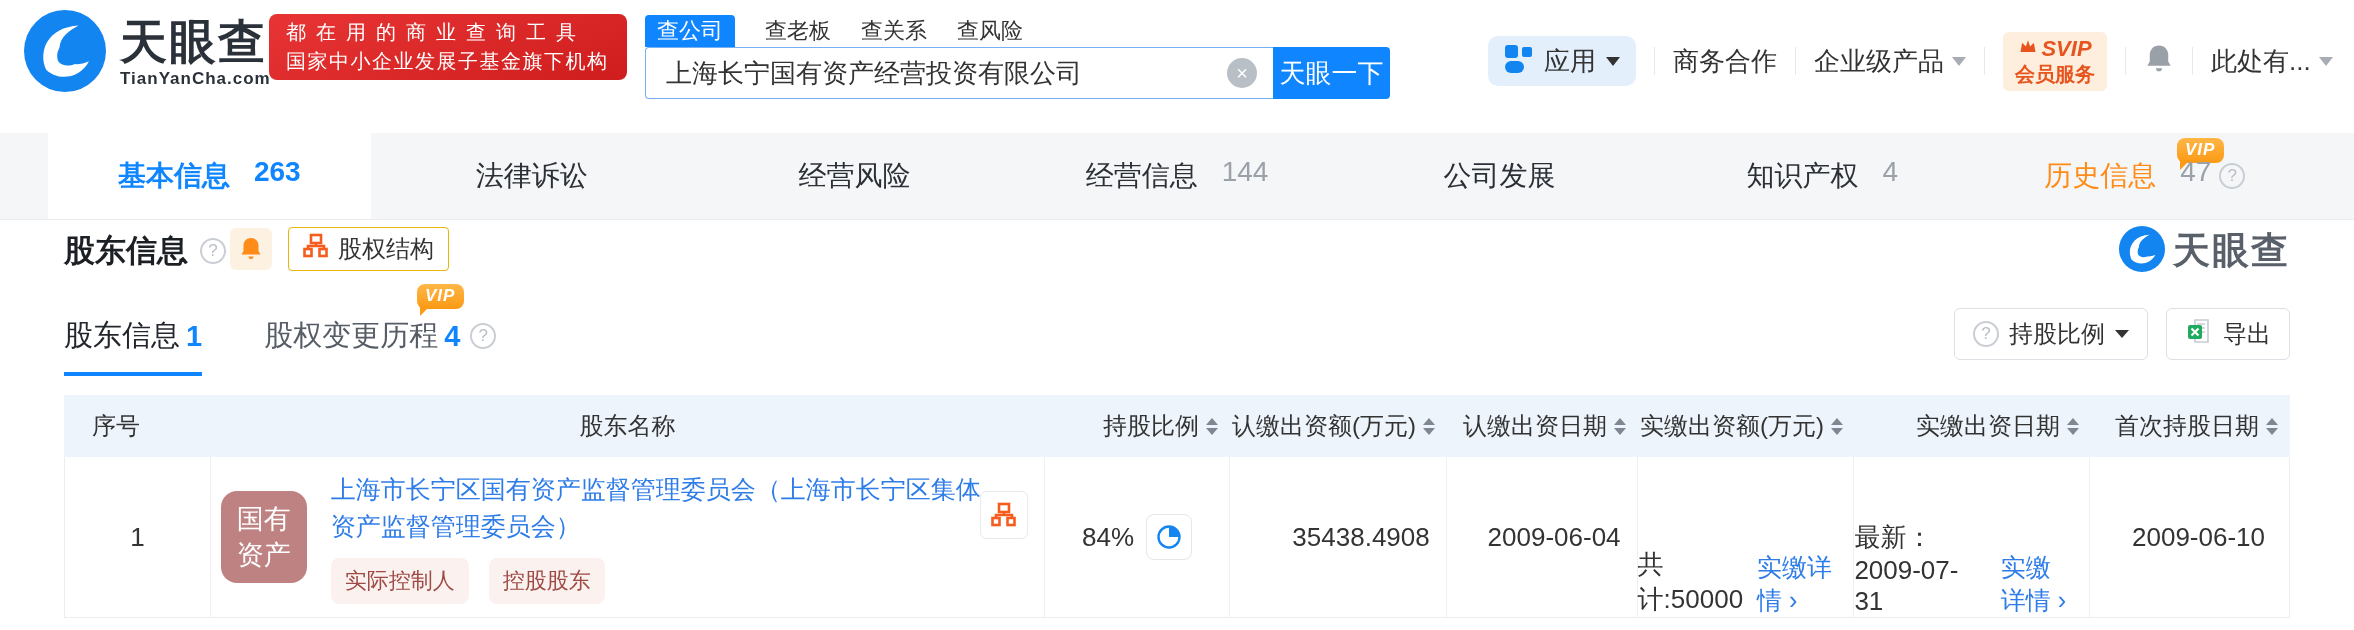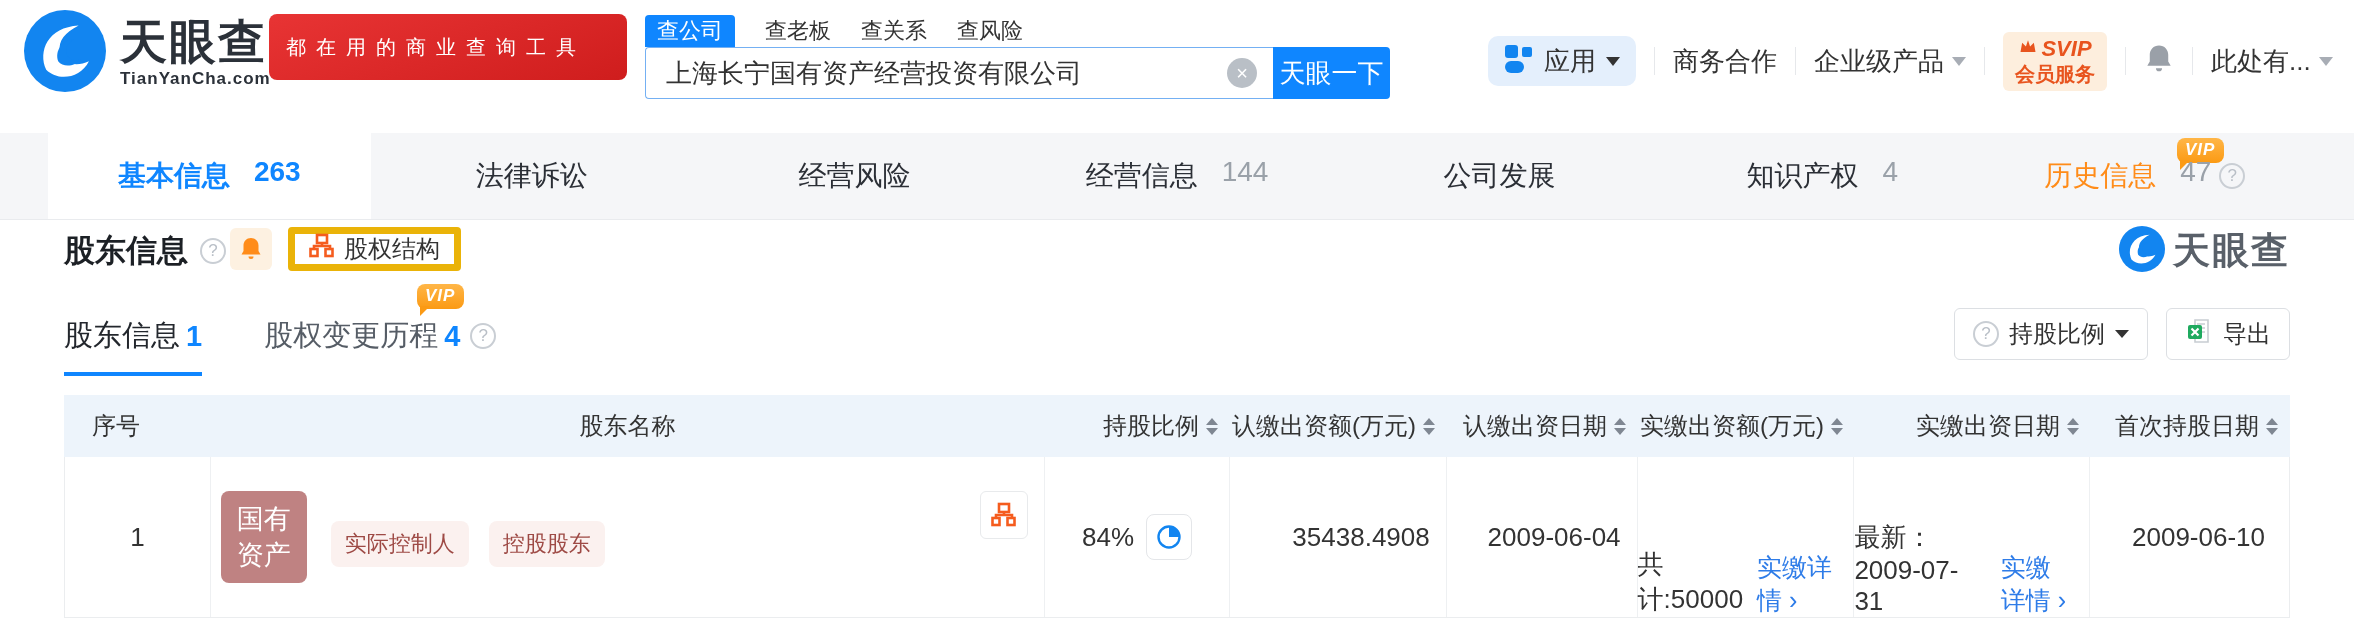--- a/index.html
+++ b/index.html
@@ -66,21 +66,21 @@
   .tab .vip-badge{top:5px;left:60%;}
 
   .qicon{width:26px;height:26px;border-radius:50%;border:2px solid #c9ced4;color:#b9bfc7;font-size:17px;
          display:inline-flex;align-items:center;justify-content:center;flex:0 0 auto;cursor:pointer;}
 
   
   .sec-title{position:absolute;left:64px;top:230px;display:flex;align-items:center;gap:12px;}
   .sec-title-txt{font-size:31px;font-weight:bold;color:#1c2025;}
   .bell-chip{position:absolute;left:230px;top:228px;width:42px;height:42px;background:#fdf1e1;border-radius:6px;
              display:flex;align-items:center;justify-content:center;cursor:pointer;}
-  .equity-btn{position:absolute;left:288px;top:227px;height:44px;border:7px solid #eab308;border-radius:4px;
+  .equity-btn{position:absolute;left:288px;top:227px;height:44px;border:1px solid #eab308;border-radius:4px;
               background:#fff;display:flex;align-items:center;gap:9px;padding:0 14px;font-size:24px;color:#333;cursor:pointer;}
   .watermark{position:absolute;right:64px;top:226px;display:flex;align-items:center;gap:8px;}
   .watermark-txt{font-size:37px;font-weight:bold;color:#596069;letter-spacing:2px;}
 
   
   .subtabs{position:absolute;left:64px;top:316px;display:flex;align-items:flex-start;gap:62px;}
   .subtab{display:flex;align-items:center;gap:6px;font-size:29px;color:#565d66;cursor:pointer;
           padding-bottom:16px;position:relative;}
   .subtab .num{color:var(--brand-blue);font-weight:bold;}
   .subtab.active{color:#23272d;border-bottom:4px solid var(--brand-blue);}
@@ -99,21 +99,21 @@
   .sort .up{border-bottom:7px solid #7f8792;}
   .sort .dn{border-top:7px solid #7f8792;}
   .trow{height:161px;display:flex;border:1px solid #ebedef;border-top:none;background:#fff;}
   .td{display:flex;align-items:center;border-right:1px solid #eef0f2;font-size:26px;color:#333;}
   .td:last-child{border-right:none;}
   .c1{width:146px;}.c2{width:835px;}.c3{width:185px;}.c4{width:217px;}
   .c5{width:191px;}.c6{width:217px;}.c7{width:236px;}.c8{width:199px;}
   .td.c1{justify-content:center;}
   .td.c2{padding:20px 20px 20px 10px;gap:24px;position:relative;}
   .gov-badge{width:86px;background:var(--gov-badge-bg);color:#fff;font-size:27px;line-height:36px;
-             border-radius:8px;padding:10px 14px;text-align:center;flex:0 0 auto;}
+             border-radius:16px;padding:10px 14px;text-align:center;flex:0 0 auto;}
   .name-wrap{display:flex;flex-direction:column;justify-content:center;}
   .name-link{font-size:25px;line-height:37px;color:var(--link-blue);max-width:660px;cursor:pointer;}
   .tag-row{display:flex;gap:20px;margin-top:13px;}
   .tag{background:var(--tag-bg);color:var(--tag-text);font-size:22px;padding:8px 14px;border-radius:8px;}
   .org-btn{position:absolute;top:34px;right:16px;width:48px;height:48px;border:1px solid #e8eaec;border-radius:6px;
            background:#fff;display:flex;align-items:center;justify-content:center;cursor:pointer;}
   .td.c3{justify-content:center;gap:12px;}
   .pie-btn{width:46px;height:46px;border:1px solid #e4e6e9;border-radius:8px;background:#fff;display:flex;
            align-items:center;justify-content:center;cursor:pointer;}
   .td.c4,.td.c5{justify-content:flex-end;padding-right:16px;}
@@ -136,20 +136,21 @@
       </svg>
     </span>
     <span class="logo-txt">
       <span class="logo-name">天眼查</span>
       <span class="logo-sub">TianYanCha.com</span>
     </span>
   </div>
 
   <div class="promo">
     <span class="promo-l1">都在用的商业查询工具</span>
+    <span class="promo-l2">国家中小企业发展子基金旗下机构</span>
   </div>
 
   <div class="search">
     <div class="stabs">
       <span class="stab active">查公司</span>
       <span class="stab">查老板</span>
       <span class="stab">查关系</span>
       <span class="stab">查风险</span>
     </div>
     <div class="sinput-row">
@@ -352,20 +353,21 @@
           <i class="dn"></i>
         </span>
     </div>
   </div>
 
   <div class="trow">
     <div class="td c1">1</div>
     <div class="td c2">
       <span class="gov-badge">国有资产</span>
       <span class="name-wrap">
+        <span class="name-link">上海市长宁区国有资产监督管理委员会（上海市长宁区集体资产监督管理委员会）</span>
         <span class="tag-row">
           <span class="tag">实际控制人</span>
           <span class="tag">控股股东</span>
         </span>
       </span>
       <span class="org-btn">
         <svg width="26" height="26" viewBox="0 0 26 26">
           <g fill="none" stroke="#f55c1e" stroke-width="2.6">
             <rect x="8" y="2" width="10" height="8"></rect>
             <rect x="1.5" y="16" width="7" height="7"></rect>

